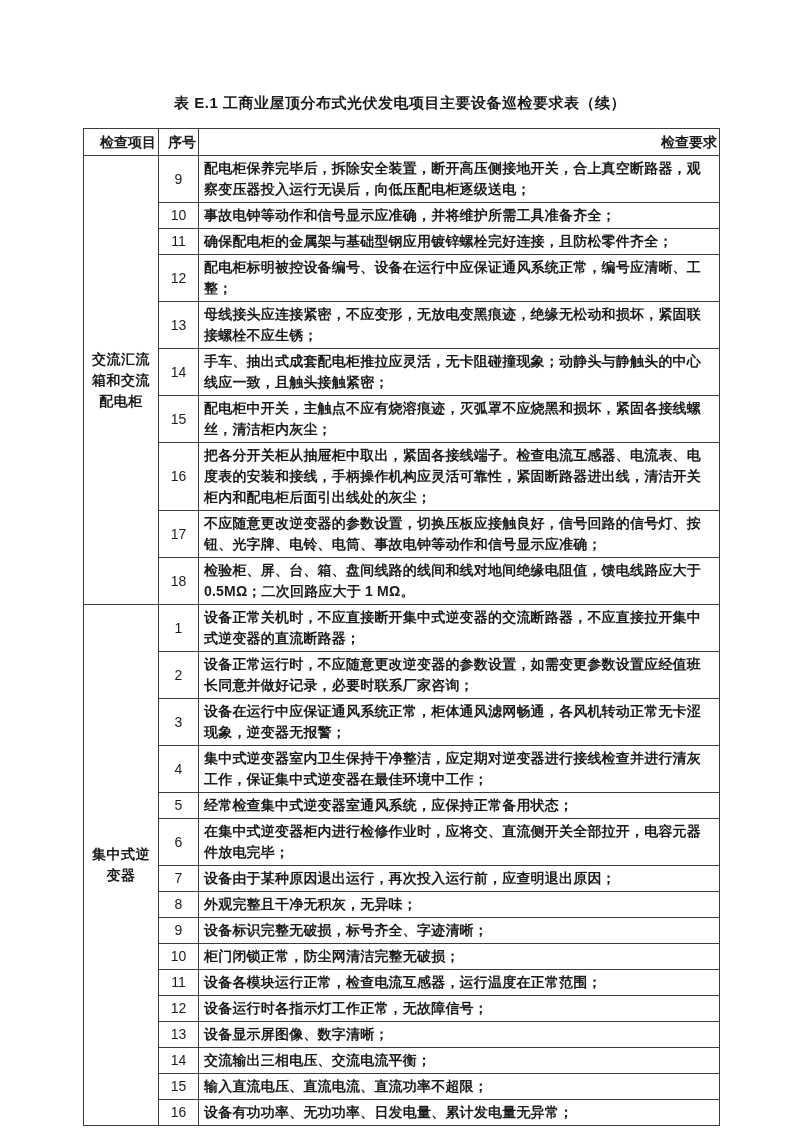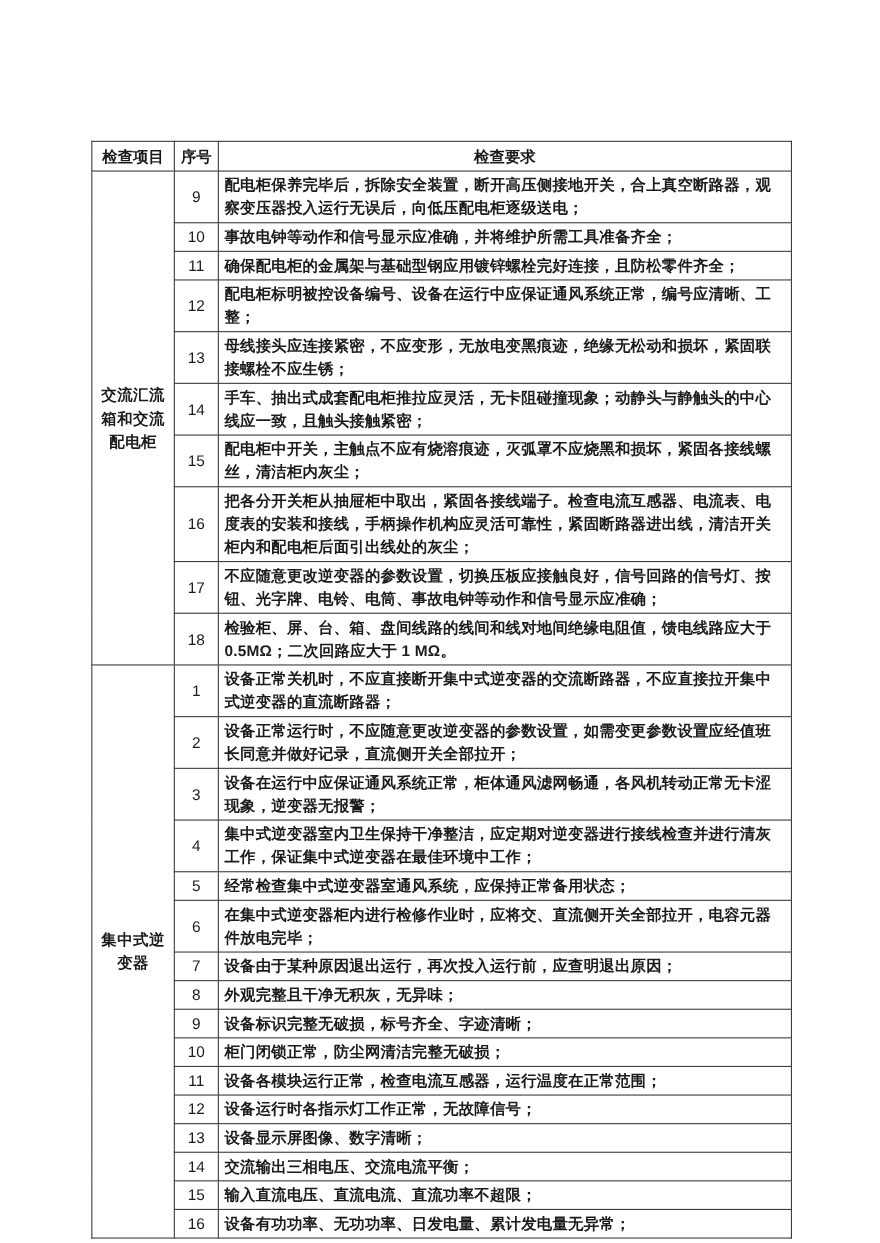--- a/index.html
+++ b/index.html
@@ -40,21 +40,21 @@
   table.inspection-table col.c-req  { width: 521px; }
   table.inspection-table th,
   table.inspection-table td {
     border: 1px solid #3c3c3c;
     font-size: 14px;
     line-height: 21px;
     vertical-align: middle;
   }
   table.inspection-table th {
     font-weight: bold;
-    text-align: center;
+    text-align: right;
     height: 27px;
     padding: 2px 2px;
   }
   td.item-cell {
     text-align: center;
     font-weight: bold;
     padding: 2px 3px;
     letter-spacing: 0.5px;
   }
   td.no-cell {
@@ -78,20 +78,21 @@
     font-family: "Liberation Serif", "DejaVu Serif", serif;
     font-size: 12.5px;
     color: #333333;
   }
 </style>
 </head>
 <body>
 
 <div class="page">
 
+  <div class="doc-title">表 E.1 工商业屋顶分布式光伏发电项目主要设备巡检要求表（续）</div>
 
   <table class="inspection-table">
     <colgroup>
       <col class="c-item">
       <col class="c-no">
       <col class="c-req">
     </colgroup>
     <thead>
       <tr>
         <th>检查项目</th>
@@ -141,21 +142,21 @@
           <td class="no-cell">18</td>
           <td class="req-cell">检验柜、屏、台、箱、盘间线路的线间和线对地间绝缘电阻值，馈电线路应大于 0.5MΩ；二次回路应大于 1 MΩ。</td>
         </tr>
         <tr>
           <td class="item-cell" rowspan="16">集中式逆变器</td>
           <td class="no-cell">1</td>
           <td class="req-cell">设备正常关机时，不应直接断开集中式逆变器的交流断路器，不应直接拉开集中式逆变器的直流断路器；</td>
         </tr>
         <tr>
           <td class="no-cell">2</td>
-          <td class="req-cell">设备正常运行时，不应随意更改逆变器的参数设置，如需变更参数设置应经值班长同意并做好记录，直流侧开关全部拉开；</td>
+          <td class="req-cell">设备正常运行时，不应随意更改逆变器的参数设置，如需变更参数设置应经值班长同意并做好记录，必要时联系厂家咨询；</td>
         </tr>
         <tr>
           <td class="no-cell">3</td>
           <td class="req-cell">设备在运行中应保证通风系统正常，柜体通风滤网畅通，各风机转动正常无卡涩现象，逆变器无报警；</td>
         </tr>
         <tr>
           <td class="no-cell">4</td>
           <td class="req-cell">集中式逆变器室内卫生保持干净整洁，应定期对逆变器进行接线检查并进行清灰工作，保证集中式逆变器在最佳环境中工作；</td>
         </tr>
         <tr>

